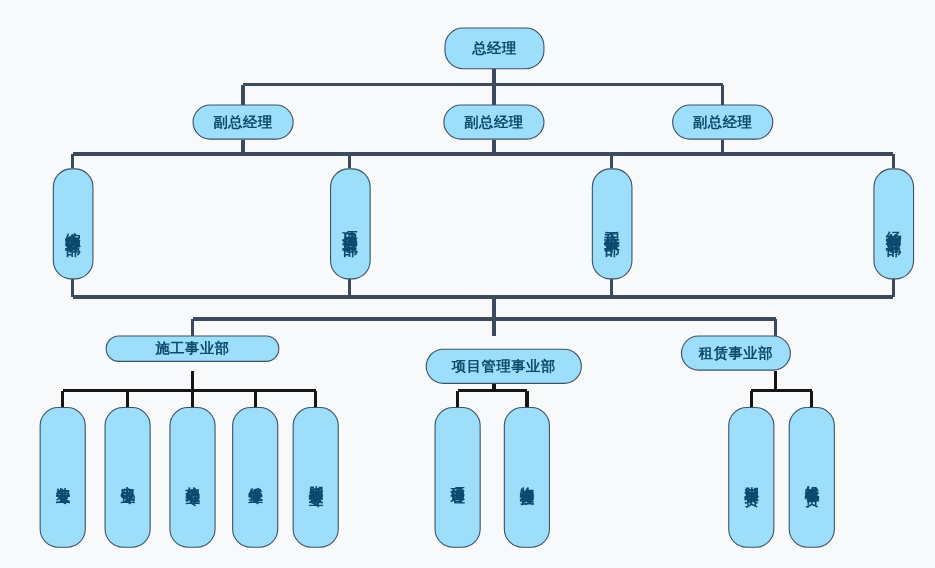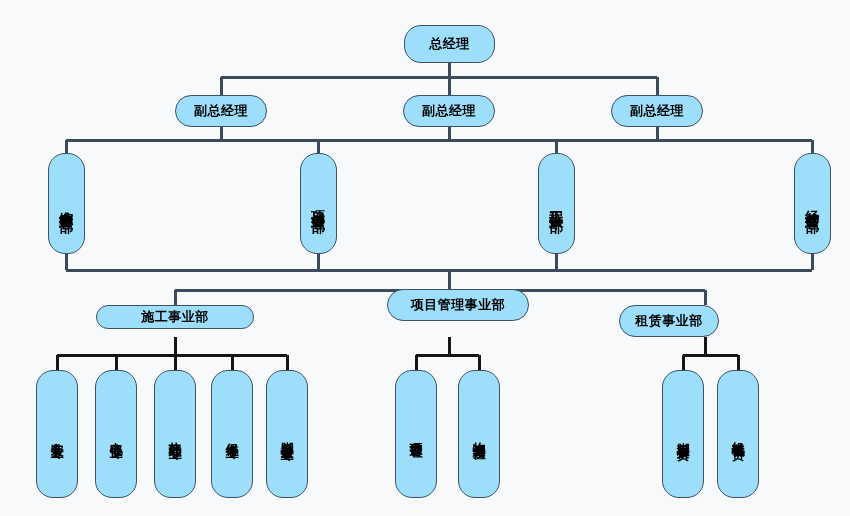--- a/index.html
+++ b/index.html
@@ -25,21 +25,21 @@
     width: 850px;
     height: 516px;
     pointer-events: none;
   }
   .node {
     position: absolute;
     box-sizing: border-box;
     background: #9ddffb;
     border: 1.4px solid #3d5266;
     border-radius: 17px;
-    color: #000000;
+    color: #0c4a6e;
     font-weight: bold;
     display: flex;
     align-items: center;
     justify-content: center;
     text-align: left;
     z-index: 3;
   }
   .node.h {
     font-size: 13px;
     letter-spacing: 0.5px;
@@ -119,21 +119,21 @@
   <div class="node h" style="left:175px; top:95px; width:92px; height:32px;">副总经理</div>
   <div class="node h" style="left:403px; top:95px; width:92px; height:32px;">副总经理</div>
   <div class="node h" style="left:611px; top:95px; width:92px; height:32px;">副总经理</div>
 
   <div class="node v" style="left:48px; top:153px; width:37px; height:101px;">综合管理部</div>
   <div class="node v" style="left:300px; top:153px; width:37px; height:101px;">项目管理部</div>
   <div class="node v" style="left:538px; top:153px; width:37px; height:101px;">工程技术部</div>
   <div class="node v" style="left:794px; top:153px; width:37px; height:101px;">经营管理部</div>
 
   <div class="node h" style="left:96px; top:305px; width:158px; height:24px;">施工事业部</div>
-  <div class="node h" style="left:387px; top:289px; width:142px; height:32px;">项目管理事业部</div>
+  <div class="node h" style="left:387px; top:317px; width:142px; height:32px;">项目管理事业部</div>
   <div class="node h" style="left:619px; top:305px; width:100px; height:32px;">租赁事业部</div>
 
   <div class="node v small" style="left:36px; top:370px; width:42px; height:128px;">安装专业</div>
   <div class="node v small" style="left:95px; top:370px; width:42px; height:128px;">电仪专业</div>
   <div class="node v small" style="left:154px; top:370px; width:42px; height:128px;">热处理专业</div>
   <div class="node v small" style="left:211px; top:370px; width:42px; height:128px;">维保专业</div>
   <div class="node v small" style="left:266px; top:370px; width:42px; height:128px;">脚手架搭设专业</div>
 
   <div class="node v small" style="left:395px; top:370px; width:42px; height:128px;">项目管理</div>
   <div class="node v small" style="left:458px; top:370px; width:42px; height:128px;">物资接保检</div>

